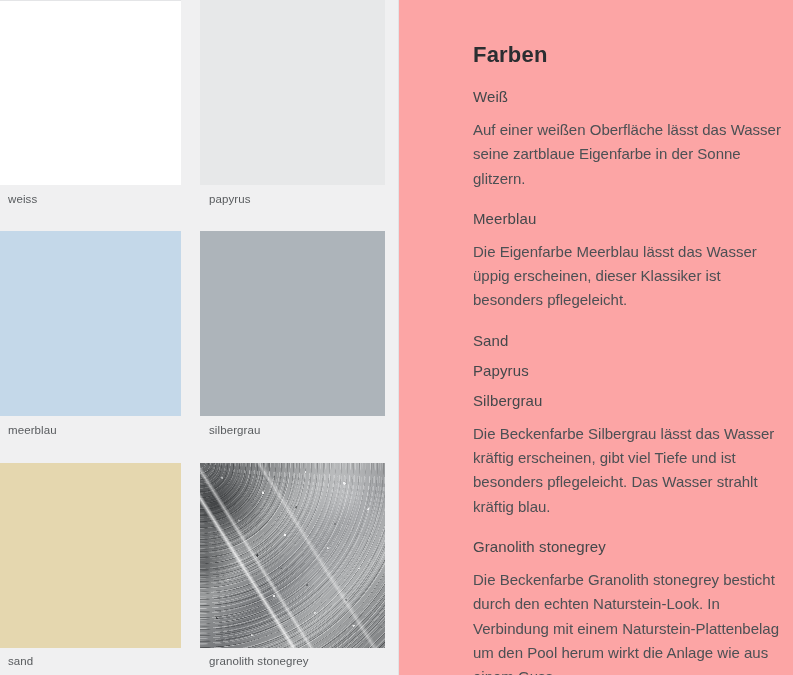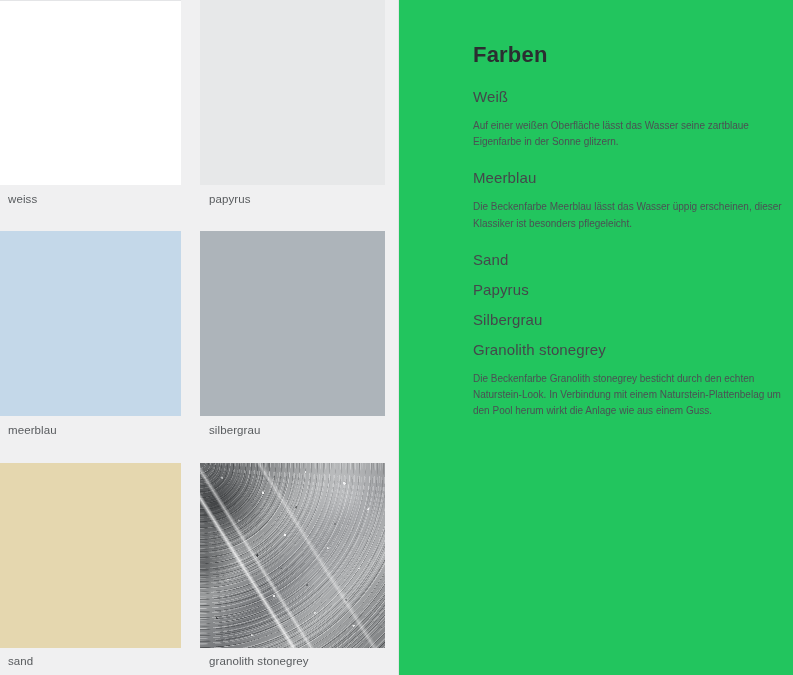--- a/index.html
+++ b/index.html
@@ -97,21 +97,21 @@
     background-repeat:no-repeat,no-repeat,no-repeat,no-repeat,no-repeat,no-repeat,no-repeat,
       no-repeat,no-repeat,no-repeat,no-repeat,no-repeat,no-repeat,no-repeat,no-repeat,no-repeat,
       no-repeat,no-repeat,no-repeat,no-repeat,no-repeat,no-repeat,no-repeat,no-repeat,no-repeat,
       no-repeat,no-repeat,no-repeat,repeat,repeat,repeat,repeat,no-repeat;
   }
 
   
   .panel{
     flex:1 1 auto;
     height:675px;
-    background:#22c55e;
+    background:#fca5a5;
     border-left:1px solid #e2e3e5;
     box-sizing:border-box;
     padding:42px 2px 0 74px;
     overflow:hidden;
   }
   .panel-inner{width:320px;}
   .panel h1{
     margin:0 0 20px 0;
     font-size:22px;
     font-weight:bold;
@@ -121,21 +121,21 @@
   .sec{margin:0 0 4px 0;}
   .sec h2{
     margin:0 0 13px 0;
     font-size:15px;
     font-weight:normal;
     color:#44484b;
     letter-spacing:.1px;
   }
   .sec p{
     margin:0 0 19px 0;
-    font-size:10px;
+    font-size:15px;
     line-height:1.62;
     color:#4c5054;
   }
 </style>
 </head>
 <body>
 
 <div class="layout">
 
   <div class="gallery" id="gallery">
@@ -168,30 +168,31 @@
   <div class="panel">
     <div class="panel-inner">
       <h1>Farben</h1>
       <div id="sections">
           <div class="sec">
             <h2>Weiß</h2>
             <p>Auf einer weißen Oberfläche lässt das Wasser seine zartblaue Eigenfarbe in der Sonne glitzern.</p>
           </div>
           <div class="sec">
             <h2>Meerblau</h2>
-            <p>Die Beckenfarbe Meerblau lässt das Wasser üppig erscheinen, dieser Klassiker ist besonders pflegeleicht.</p>
+            <p>Die Eigenfarbe Meerblau lässt das Wasser üppig erscheinen, dieser Klassiker ist besonders pflegeleicht.</p>
           </div>
           <div class="sec">
             <h2>Sand</h2>
           </div>
           <div class="sec">
             <h2>Papyrus</h2>
           </div>
           <div class="sec">
             <h2>Silbergrau</h2>
+            <p>Die Beckenfarbe Silbergrau lässt das Wasser kräftig erscheinen, gibt viel Tiefe und ist besonders pflegeleicht. Das Wasser strahlt kräftig blau.</p>
           </div>
           <div class="sec">
             <h2>Granolith stonegrey</h2>
             <p>Die Beckenfarbe Granolith stonegrey besticht durch den echten Naturstein-Look. In Verbindung mit einem Naturstein-Plattenbelag um den Pool herum wirkt die Anlage wie aus einem Guss.</p>
           </div>
         </div>
     </div>
   </div>
 
 </div>

